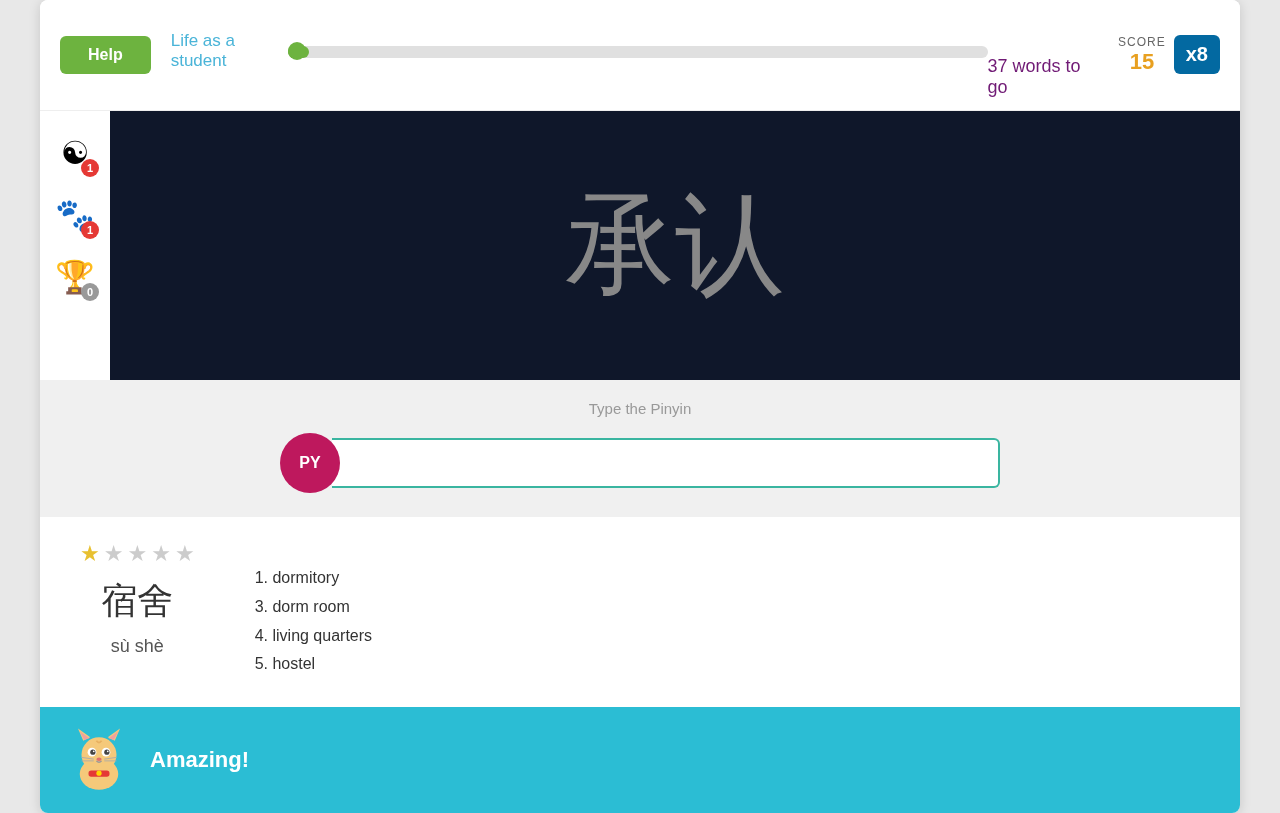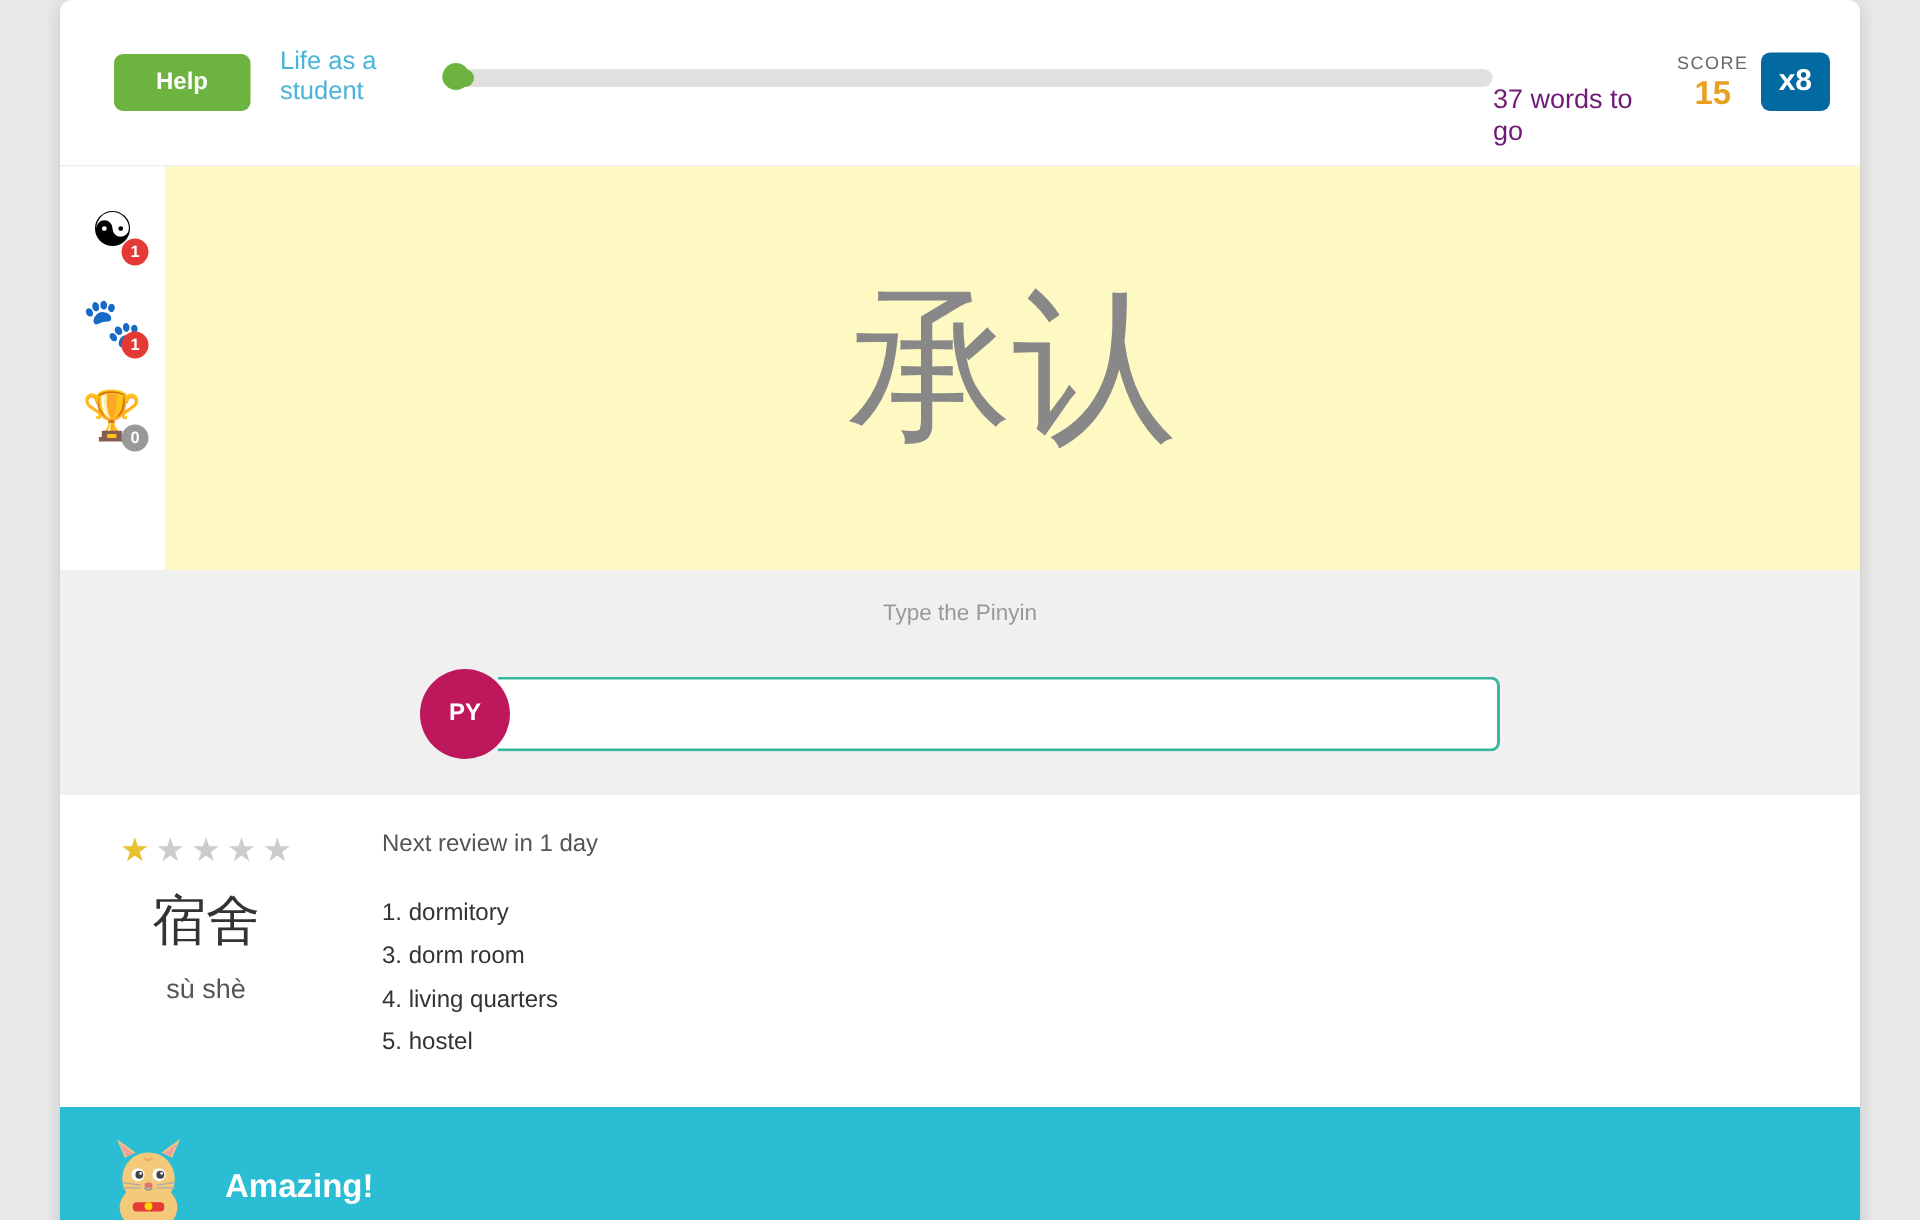--- a/index.html
+++ b/index.html
@@ -29,21 +29,20 @@
     }
     .help-btn {
       background: #6db33f;
       color: #fff;
       border: none;
       border-radius: 6px;
       padding: 10px 28px;
       font-size: 16px;
       font-weight: 600;
       cursor: pointer;
-      margin-left: 16px;
     }
     .header-center {
       flex: 1;
       display: flex;
       flex-direction: row;
       align-items: center;
       margin: 0 20px;
     }
     .lesson-title {
       color: #4ab4d8;
@@ -148,21 +147,21 @@
       display: flex;
       align-items: center;
       justify-content: center;
     }
     .badge.zero {
       background: #999;
     }
     
     .character-area {
       flex: 1;
-      background: #fef9c3;
+      background: #0f172a;
       display: flex;
       align-items: center;
       justify-content: center;
       padding: 60px 20px;
       min-height: 230px;
     }
     .chinese-char {
       font-size: 110px;
       color: #888;
       font-weight: 400;
@@ -171,21 +170,21 @@
     .input-area {
       background: #f0f0f0;
       padding: 20px 40px 24px;
       display: flex;
       flex-direction: column;
       align-items: center;
     }
     .input-label {
       color: #999;
       font-size: 15px;
-      margin-bottom: 29px;
+      margin-bottom: 16px;
     }
     .input-row {
       display: flex;
       align-items: center;
       width: 100%;
       max-width: 720px;
     }
     .py-circle {
       width: 60px;
       height: 60px;
@@ -346,21 +345,20 @@
         <span class="star-filled">★</span>
         <span class="star-empty">★</span>
         <span class="star-empty">★</span>
         <span class="star-empty">★</span>
         <span class="star-empty">★</span>
       </div>
       <div class="word-chinese">宿舍</div>
       <div class="word-pinyin">sù shè</div>
     </div>
     <div class="answer-right">
-      <div class="next-review">Next review in 1 day</div>
       <ul class="meanings-list">
         <li>1. dormitory</li>
         <li>3. dorm room</li>
         <li>4. living quarters</li>
         <li>5. hostel</li>
       </ul>
     </div>
   </div>
 
   <div class="footer-banner">

